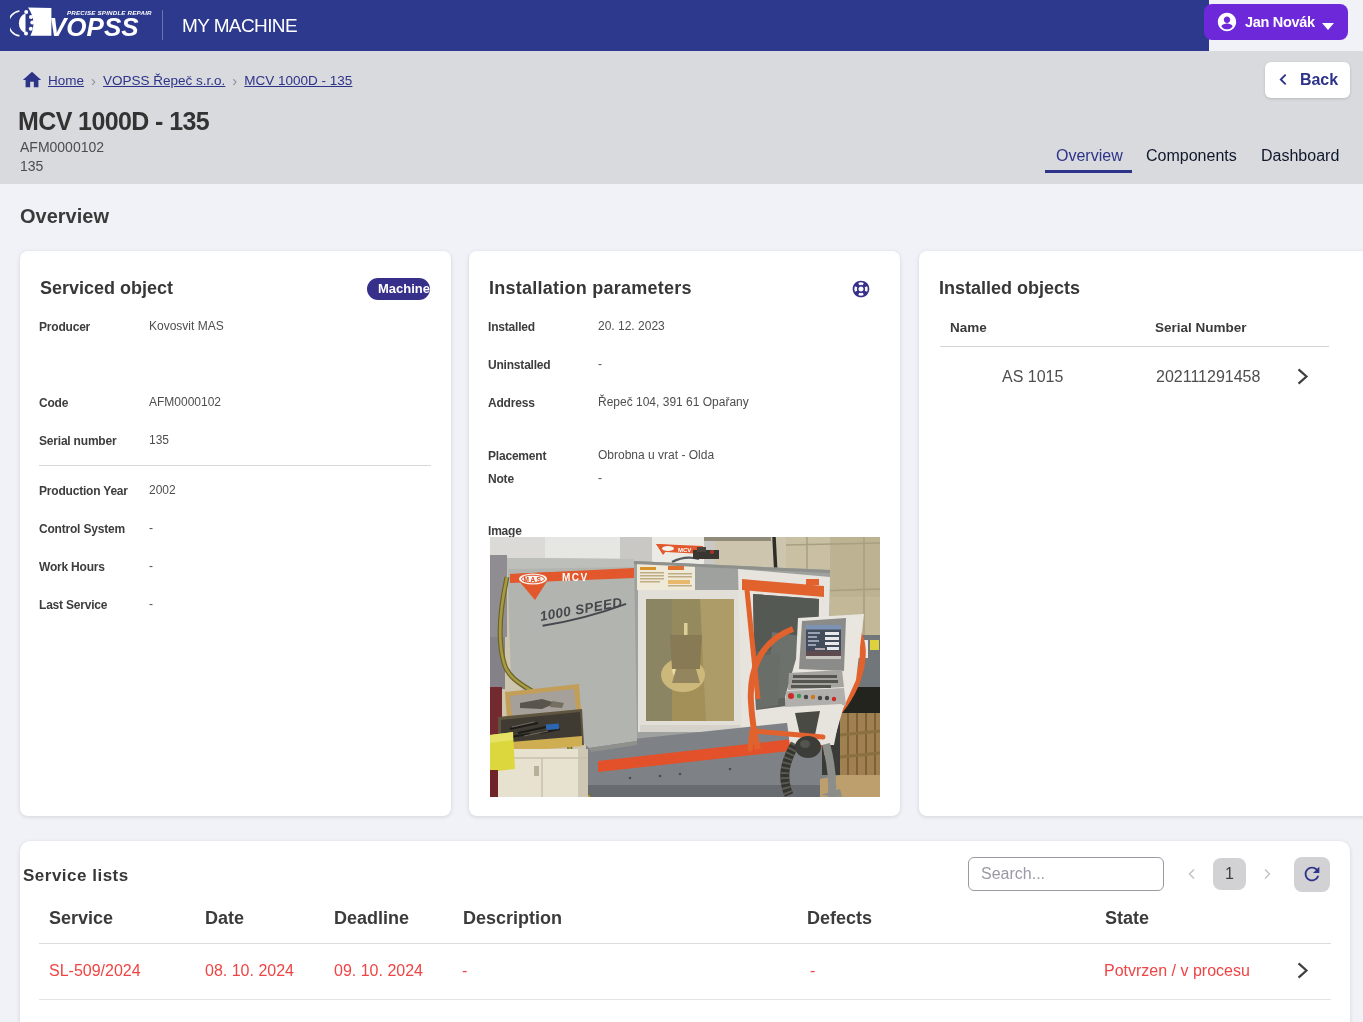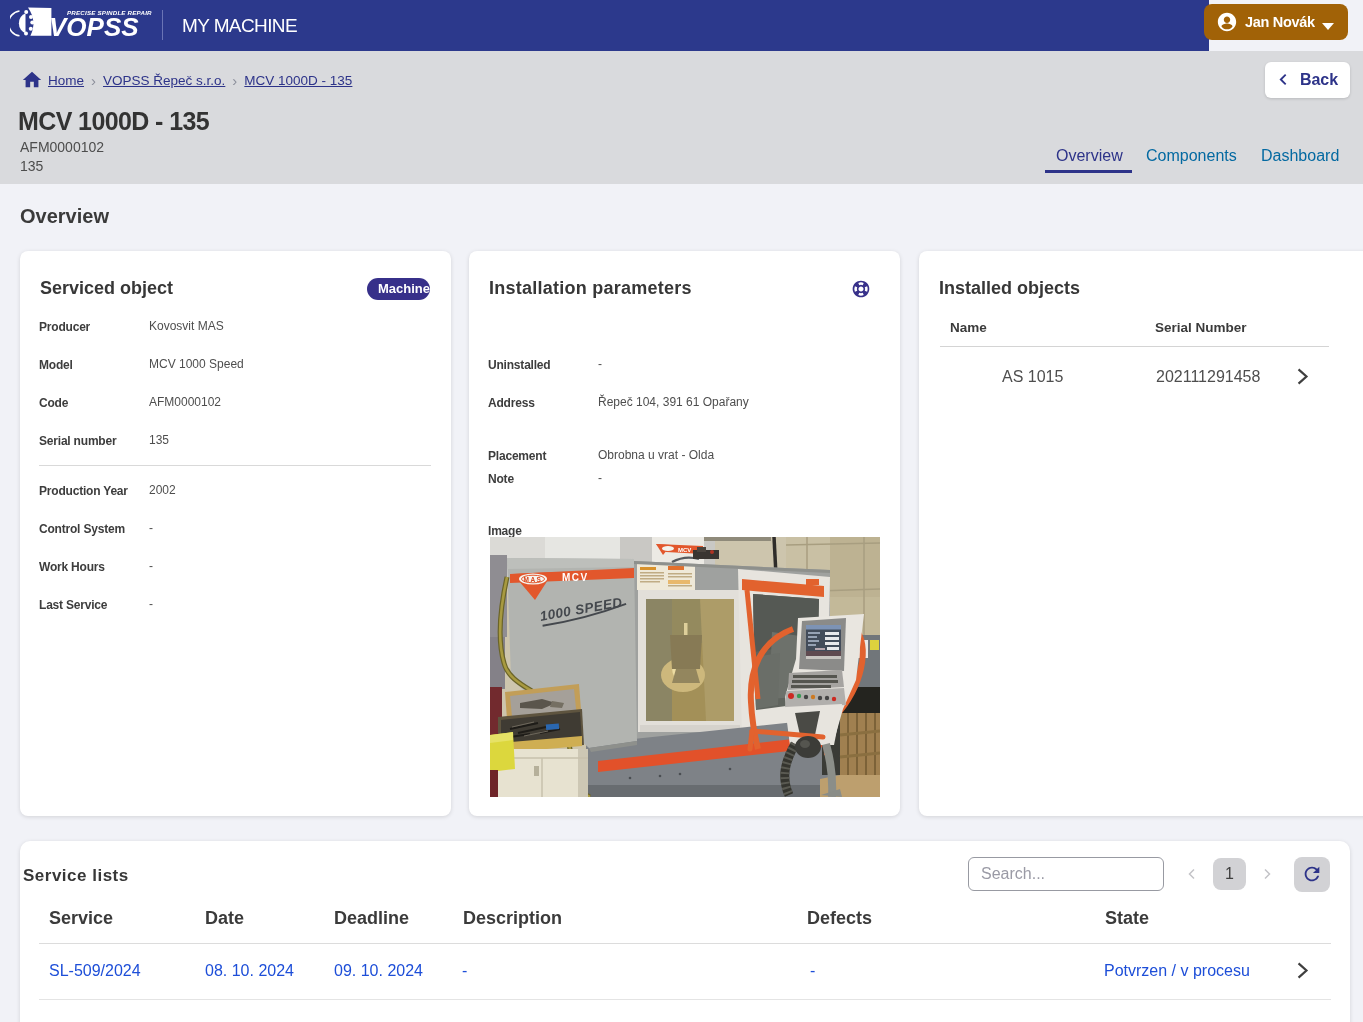--- a/index.html
+++ b/index.html
@@ -3,35 +3,35 @@
 <meta charset="utf-8">
 <style>
 * { margin:0; padding:0; box-sizing:border-box; }
 html,body { width:1363px; height:1022px; overflow:hidden; }
 body { font-family:"Liberation Sans", sans-serif; background:#f1f2f7; position:relative; }
 
 
 #topbar { position:absolute; left:0; top:0; width:1209px; height:51px; background:#2c398c; }
 #brandtext { position:absolute; left:182px; top:0; height:51px; line-height:51px; color:#fff; font-size:19px; font-weight:500; letter-spacing:-0.6px; }
 #hdivider { position:absolute; left:162px; top:10px; width:1px; height:30px; background:#6a74b5; }
-#userbtn { position:absolute; left:1204px; top:4px; width:144px; height:36px; background:#a16207; border-radius:8px; }
+#userbtn { position:absolute; left:1204px; top:4px; width:144px; height:36px; background:#6d28d9; border-radius:8px; }
 #userbtn .uname { position:absolute; left:41px; top:0; height:36px; line-height:36px; color:#fff; font-size:14.5px; font-weight:bold; letter-spacing:-0.3px; }
 #userbtn svg.acct { position:absolute; left:12px; top:7px; }
 #userbtn .caret { position:absolute; left:118px; top:19px; width:0; height:0; border-left:6px solid transparent; border-right:6px solid transparent; border-top:7.5px solid #fff; }
 
 
 #grayband { position:absolute; left:0; top:51px; width:1363px; height:133px; background:#d9dadd; }
 #crumbs { position:absolute; left:21px; top:20px; height:18px; font-size:13.5px; color:#2d3389; display:flex; align-items:center; }
 #crumbs a { color:#2d3389; text-decoration:underline; }
 #crumbs .sep { color:#8c8f9b; margin:0 7px; font-size:15px; }
 #backbtn { position:absolute; left:1265px; top:11px; width:85px; height:36px; background:#fff; border-radius:6px; box-shadow:0 1px 3px rgba(0,0,0,0.15); color:#2d3389; font-size:16px; font-weight:bold; text-align:center; line-height:36px; }
 #pgtitle { position:absolute; left:18px; top:56px; font-size:25px; font-weight:bold; color:#333; letter-spacing:-0.6px; }
 #pgsub1 { position:absolute; left:20px; top:88px; font-size:14px; color:#4d4d4d; }
 #pgsub2 { position:absolute; left:20px; top:107px; font-size:14px; color:#4d4d4d; }
-.tab { position:absolute; top:96px; font-size:16px; color:#0369a1; }
+.tab { position:absolute; top:96px; font-size:16px; color:#0f172a; }
 .tab.active { color:#2d3389; }
 #tabline { position:absolute; left:1045px; top:119px; width:87px; height:3px; background:#2d3389; }
 
 
 #ovh { position:absolute; left:20px; top:205px; font-size:20px; font-weight:bold; color:#3a3a3a; }
 
 
 .card { position:absolute; background:#fff; border-radius:8px; box-shadow:0 1px 4px rgba(0,0,0,0.13); }
 #card1 { left:20px; top:251px; width:431px; height:565px; }
 #card2 { left:469px; top:251px; width:431px; height:565px; }
@@ -50,21 +50,21 @@
 
 #card4 { position:absolute; left:20px; top:841px; width:1330px; height:200px; background:#fff; border-radius:10px; box-shadow:0 1px 4px rgba(0,0,0,0.13); }
 #sltitle { position:absolute; left:3px; top:25px; font-size:17px; font-weight:bold; color:#373737; letter-spacing:0.5px; }
 #search { position:absolute; left:948px; top:16px; width:196px; height:34px; border:1px solid #989aa2; border-radius:6px; font-size:16px; color:#9a9aa5; line-height:32px; padding-left:12px; background:#fff; }
 #pgprev { position:absolute; left:1166px; top:27px; }
 #pgnext { position:absolute; left:1241px; top:27px; }
 #pg1 { position:absolute; left:1193px; top:17px; width:33px; height:32px; background:#d2d2d5; border-radius:8px; text-align:center; line-height:32px; font-size:16px; color:#3f3f3f; }
 #refreshbtn { position:absolute; left:1274px; top:16px; width:36px; height:35px; background:#d2d2d5; border-radius:8px; }
 .th { position:absolute; top:67px; font-size:18px; font-weight:bold; color:#3b3b3b; }
 #slhr { position:absolute; left:19px; top:102px; width:1292px; height:1px; background:#dcdcdc; }
-.td { position:absolute; top:121px; font-size:16px; color:#1d4ed8; }
+.td { position:absolute; top:121px; font-size:16px; color:#ef4444; }
 #slhr2 { position:absolute; left:19px; top:158px; width:1292px; height:1px; background:#e4e4e4; }
 </style>
 </head>
 <body>
 
 <div id="topbar">
   <svg width="160" height="51" viewBox="0 0 160 51" style="position:absolute;left:10px;top:0;">
     <g fill="#fff">
       <path d="M15.5,13.5 A 8.5 10 0 0 0 15.5,33 Z"></path>
       <path d="M9.5,11 A 12.5 12.5 0 0 0 9.5,35.8" stroke="#fff" stroke-width="1.6" fill="none"></path>
@@ -114,24 +114,20 @@
 
 <div id="ovh">Overview</div>
 
 <div class="card" id="card1">
   <div class="ctitle" style="top:27px;">Serviced object</div>
   <div class="pill">Machine</div>
   <div class="row" style="top:66px;">
       <span class="lbl">Producer</span>
       <span class="val" style="left:110px;">Kovosvit MAS</span>
     </div>
-  <div class="row" style="top:104px;">
-      <span class="lbl">Model</span>
-      <span class="val" style="left:110px;">MCV 1000 Speed</span>
-    </div>
   <div class="row" style="top:142px;">
       <span class="lbl">Code</span>
       <span class="val" style="left:110px;">AFM0000102</span>
     </div>
   <div class="row" style="top:180px;">
       <span class="lbl">Serial number</span>
       <span class="val" style="left:110px;">135</span>
     </div>
   <div class="hr" style="top:214px;"></div>
   <div class="row" style="top:230px;">
@@ -150,20 +146,24 @@
       <span class="lbl">Last Service</span>
       <span class="val" style="left:110px;">-</span>
     </div>
 </div>
 
 <div class="card" id="card2">
   <div class="ctitle" style="top:27px; letter-spacing:0.25px;">Installation parameters</div>
   <svg width="20" height="20" viewBox="0 0 24 24" style="position:absolute;left:382px;top:28px;">
       <path fill="#37308a" transform="rotate(45 12 12)" d="M12 2C6.48 2 2 6.48 2 12s4.48 10 10 10 10-4.48 10-10S17.52 2 12 2zm7.46 7.12l-2.78 1.15a4.982 4.982 0 0 0-2.95-2.94l1.15-2.78c2.1.8 3.77 2.47 4.58 4.57zM12 15c-1.66 0-3-1.34-3-3s1.34-3 3-3 3 1.34 3 3-1.34 3-3 3zM9.13 4.54l1.17 2.78a5 5 0 0 0-2.98 2.97L4.54 9.13a7.984 7.984 0 0 1 4.59-4.59zM4.54 14.87l2.78-1.15a4.968 4.968 0 0 0 2.97 2.96l-1.17 2.78a7.996 7.996 0 0 1-4.58-4.59zm10.34 4.59l-1.15-2.78a4.978 4.978 0 0 0 2.95-2.97l2.78 1.17a8.007 8.007 0 0 1-4.58 4.58z"></path>
     </svg>
+  <div class="row" style="top:66px;">
+      <span class="lbl">Installed</span>
+      <span class="val" style="left:110px;">20. 12. 2023</span>
+    </div>
   <div class="row" style="top:104px;">
       <span class="lbl">Uninstalled</span>
       <span class="val" style="left:110px;">-</span>
     </div>
   <div class="row" style="top:142px;">
       <span class="lbl">Address</span>
       <span class="val" style="left:110px;">Řepeč 104, 391 61 Opařany</span>
     </div>
   <div class="row" style="top:195px;">
       <span class="lbl">Placement</span>

